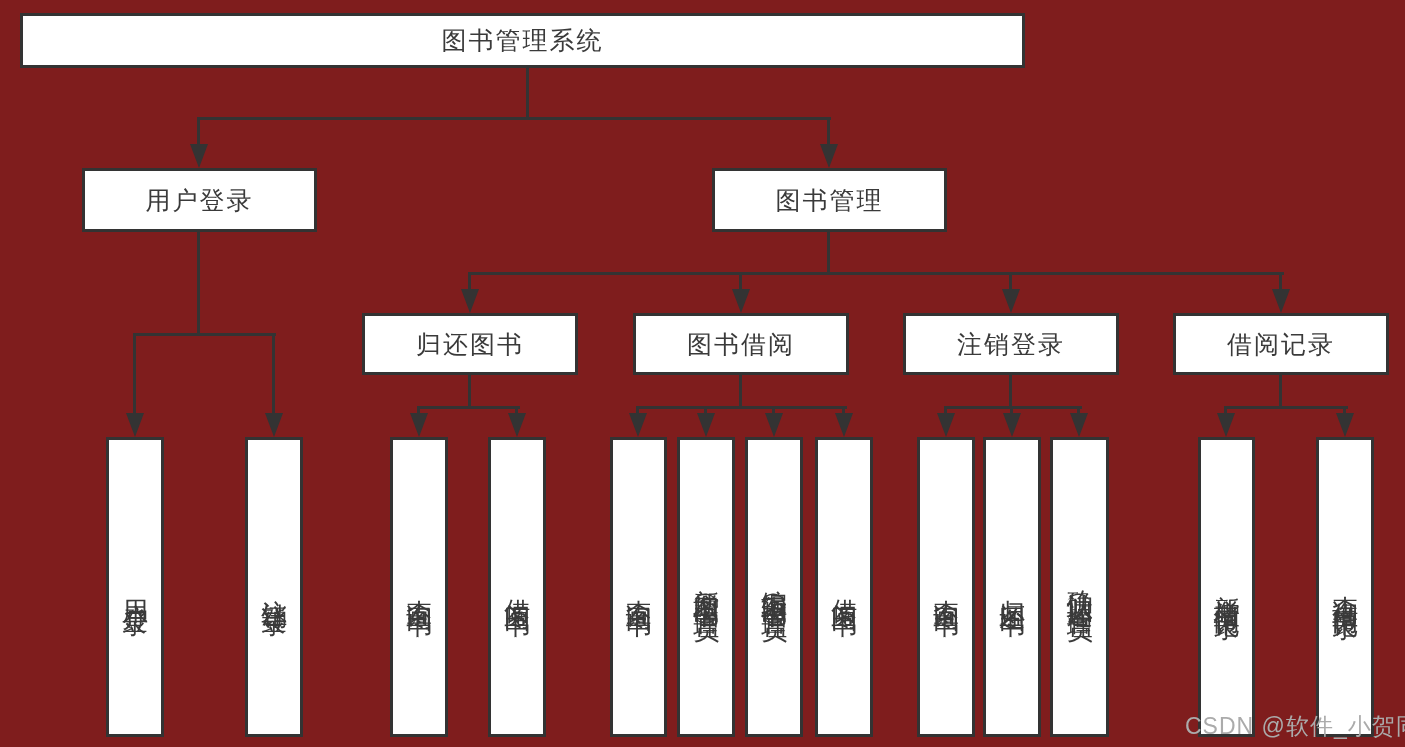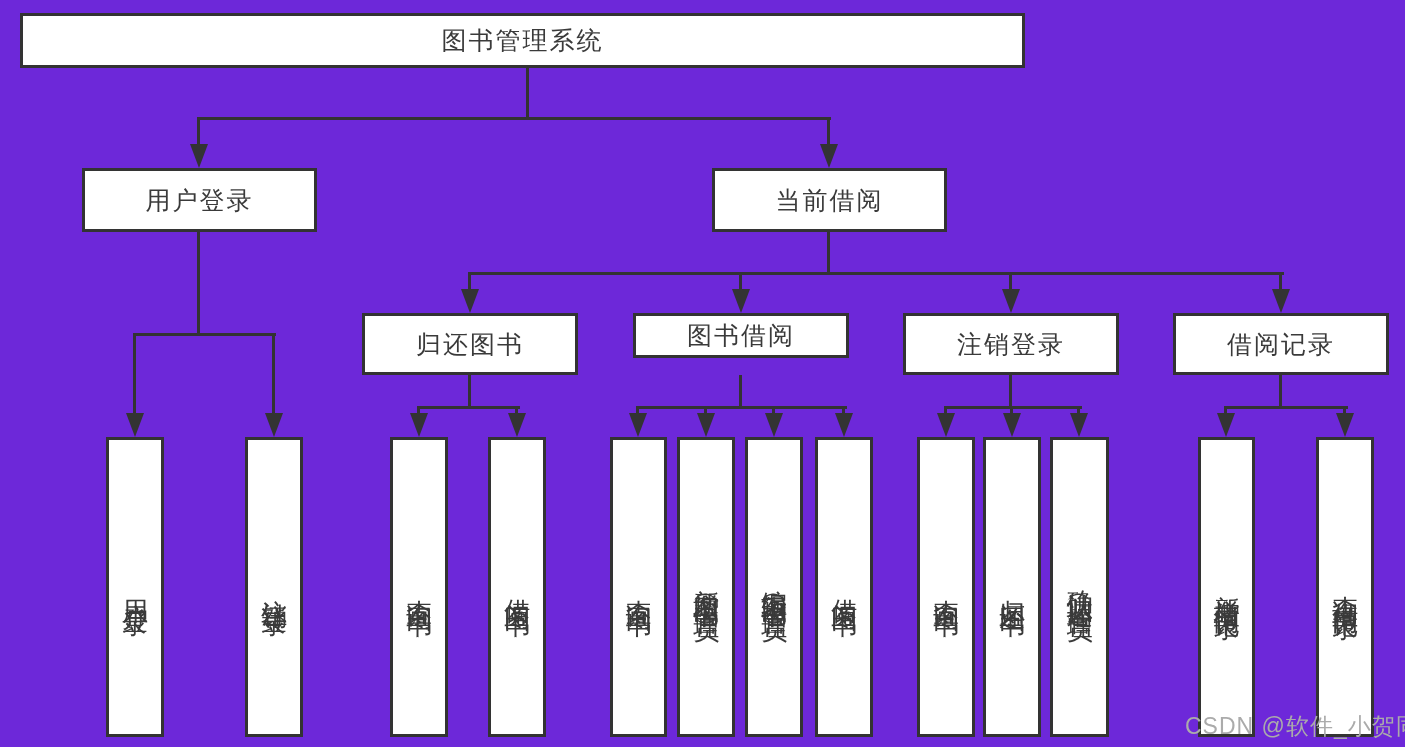--- a/index.html
+++ b/index.html
@@ -1,19 +1,19 @@
 <!DOCTYPE html>
 <html><head>
 <meta charset="utf-8">
 <style>
   html,body{margin:0;padding:0;background:#fff;}
   #canvas{
     position:relative;
     width:1405px;height:747px;
-    background:#6d28d9;
+    background:#7f1d1d;
     overflow:hidden;
     font-family:"Liberation Sans", sans-serif;
   }
   .box{
     position:absolute;
     border:3px solid #333333;
     background:#ffffff;
     box-sizing:border-box;
     display:flex;
     align-items:center;
@@ -63,21 +63,21 @@
   <div class="hline" style="left:197px;top:117px;width:634px;"></div>
   <div class="vline" style="left:197px;top:119px;height:28px;"></div>
   <div class="arrow" style="left:190px;top:144px;"></div>
   <div class="vline" style="left:827px;top:119px;height:28px;"></div>
   <div class="arrow" style="left:820px;top:144px;"></div>
 
   <div class="box" style="left:82px;top:168px;width:235px;height:64px;">
     <span class="hlabel">用户登录</span>
   </div>
   <div class="box" style="left:712px;top:168px;width:235px;height:64px;">
-    <span class="hlabel">当前借阅</span>
+    <span class="hlabel">图书管理</span>
   </div>
 
   <div class="vline" style="left:197px;top:232px;height:103px;"></div>
   <div class="hline" style="left:133px;top:333px;width:143px;"></div>
   <div class="vline" style="left:133px;top:335px;height:80px;"></div>
   <div class="arrow" style="left:126px;top:413px;"></div>
   <div class="vline" style="left:272px;top:335px;height:80px;"></div>
   <div class="arrow" style="left:265px;top:413px;"></div>
 
   <div class="vline" style="left:827px;top:232px;height:43px;"></div>
@@ -87,21 +87,21 @@
   <div class="vline" style="left:739px;top:274px;height:18px;"></div>
   <div class="arrow" style="left:732px;top:289px;"></div>
   <div class="vline" style="left:1009px;top:274px;height:18px;"></div>
   <div class="arrow" style="left:1002px;top:289px;"></div>
   <div class="vline" style="left:1279px;top:274px;height:18px;"></div>
   <div class="arrow" style="left:1272px;top:289px;"></div>
 
   <div class="box" style="left:362px;top:313px;width:216px;height:62px;">
     <span class="hlabel">归还图书</span>
   </div>
-  <div class="box" style="left:633px;top:313px;width:216px;height:45px;">
+  <div class="box" style="left:633px;top:313px;width:216px;height:62px;">
     <span class="hlabel">图书借阅</span>
   </div>
   <div class="box" style="left:903px;top:313px;width:216px;height:62px;">
     <span class="hlabel">注销登录</span>
   </div>
   <div class="box" style="left:1173px;top:313px;width:216px;height:62px;">
     <span class="hlabel">借阅记录</span>
   </div>
 
   <div class="vline" style="left:468px;top:375px;height:33px;"></div>

